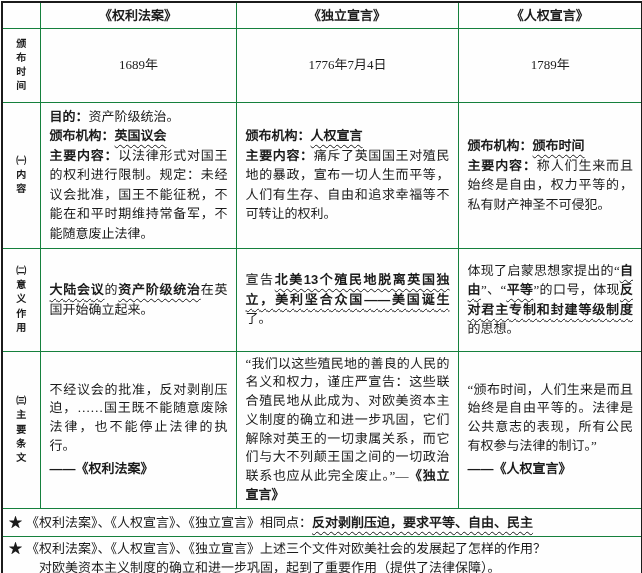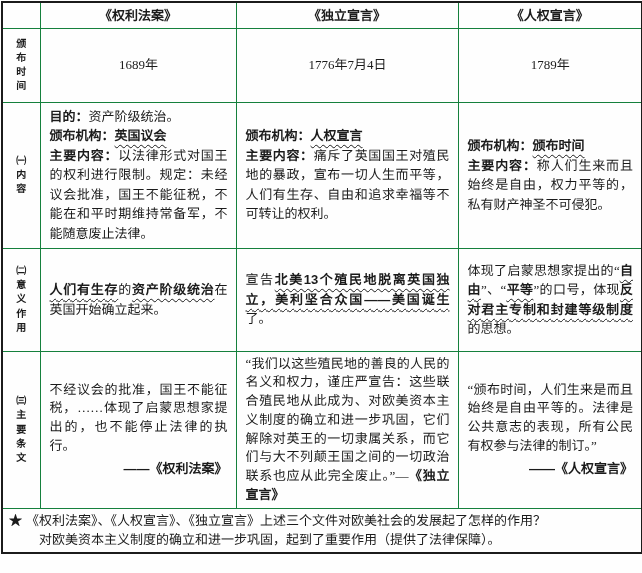--- a/index.html
+++ b/index.html
@@ -44,21 +44,21 @@
   tr.n2row { height: 36px; }
   tr.arow td.cell { line-height: 18.8px; }
   
   .lbl, .src, .em, .qlead {
     font-family: "Liberation Sans", sans-serif; font-weight: 700; margin-top: 42px;
   }
   .em {
     text-decoration: underline; text-decoration-style: wavy;
     text-decoration-thickness: 1px; text-underline-offset: 3.5px;
   }
-  .srcline { text-align: right; margin-top: 4px; }
+  .srcline { text-align: left; margin-top: 4px; }
   .pad3 { padding-left: 14px; padding-right: 12px; }
   
   td.note {
     padding: 2px 6px; text-align: left;
     font-family: "Liberation Sans", sans-serif; font-size: 13px;
     line-height: 16.5px; vertical-align: middle;
   }
   .star { font-weight: 700; margin-right: 4px; }
   .answer { font-family: "Liberation Serif", serif; padding-left: 30px; }
 </style>
@@ -108,47 +108,52 @@
         <span class="lbl">颁布机构：</span><span class="em">颁布时间</span><br>
         <span class="lbl">主要内容：</span><span>称人们生来而且始终是自由，权力平等的，私有财产神圣不可侵犯。</span>
       </td>
     </tr>
 
     <tr class="mrow">
       <td class="lab">
         <div class="vtext">㈡意义作用</div>
       </td>
       <td class="cell">
-        <span class="em">人们有生存</span><span>的</span><span class="em">资产阶级统治</span><span>在英国开始确立起来。</span>
+        <span class="em">大陆会议</span><span>的</span><span class="em">资产阶级统治</span><span>在英国开始确立起来。</span>
       </td>
       <td class="cell">
         <span>宣告</span><span class="em">北美13个殖民地脱离英国独立，美利坚合众国——美国诞生</span><span>了。</span>
       </td>
       <td class="cell">
         <span>体现了启蒙思想家提出的</span><span>“</span><span class="em">自由</span><span>”、“</span><span class="em">平等</span><span>”</span><span>的口号，体现</span><span class="em">反对君主专制和封建等级制度</span><span>的思想。</span>
       </td>
     </tr>
 
     <tr class="arow">
       <td class="lab">
         <div class="vtext">㈢主要条文</div>
       </td>
       <td class="cell">
-        <div>不经议会的批准，国王不能征税，……体现了启蒙思想家提出的，也不能停止法律的执行。</div>
+        <div>不经议会的批准，反对剥削压迫，……国王既不能随意废除法律，也不能停止法律的执行。</div>
         <div class="src srcline">——《权利法案》</div>
       </td>
       <td class="cell">
         <span>“我们以这些殖民地的善良的人民的名义和权力，谨庄严宣告：这些联合殖民地从此成为、对欧美资本主义制度的确立和进一步巩固，它们解除对英王的一切隶属关系，而它们与大不列颠王国之间的一切政治联系也应从此完全废止。”—</span><span class="src">《独立宣言》</span>
       </td>
       <td class="cell pad3">
         <div>“颁布时间，人们生来是而且始终是自由平等的。法律是公共意志的表现，所有公民有权参与法律的制订。”</div>
         <div class="src srcline">——《人权宣言》</div>
       </td>
     </tr>
 
+    <tr class="n1row">
+      <td class="note" colspan="4">
+        <span class="star">★</span><span>《权利法案》、《人权宣言》、《独立宣言》相同点：</span><span class="em">反对剥削压迫，要求平等、自由、民主</span>
+      </td>
+    </tr>
 
     <tr class="n2row">
       <td class="note" colspan="4">
         <div><span class="star">★</span><span>《权利法案》、《人权宣言》、《独立宣言》上述三个文件对欧美社会的发展起了怎样的作用？</span></div>
         <div class="answer">对欧美资本主义制度的确立和进一步巩固，起到了重要作用（提供了法律保障）。</div>
       </td>
     </tr>
   </tbody>
     </table>
 </div>

